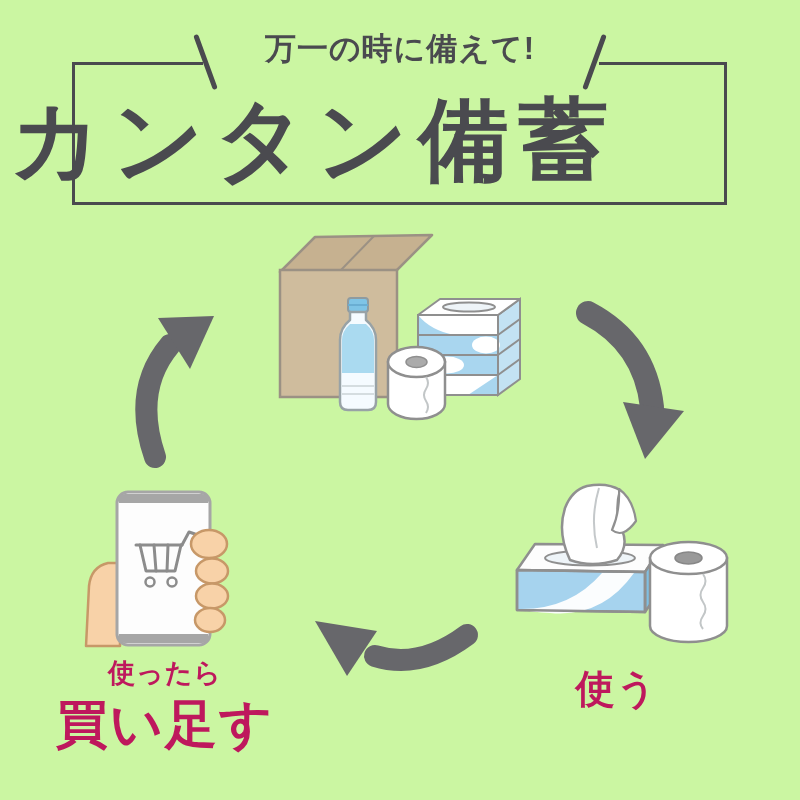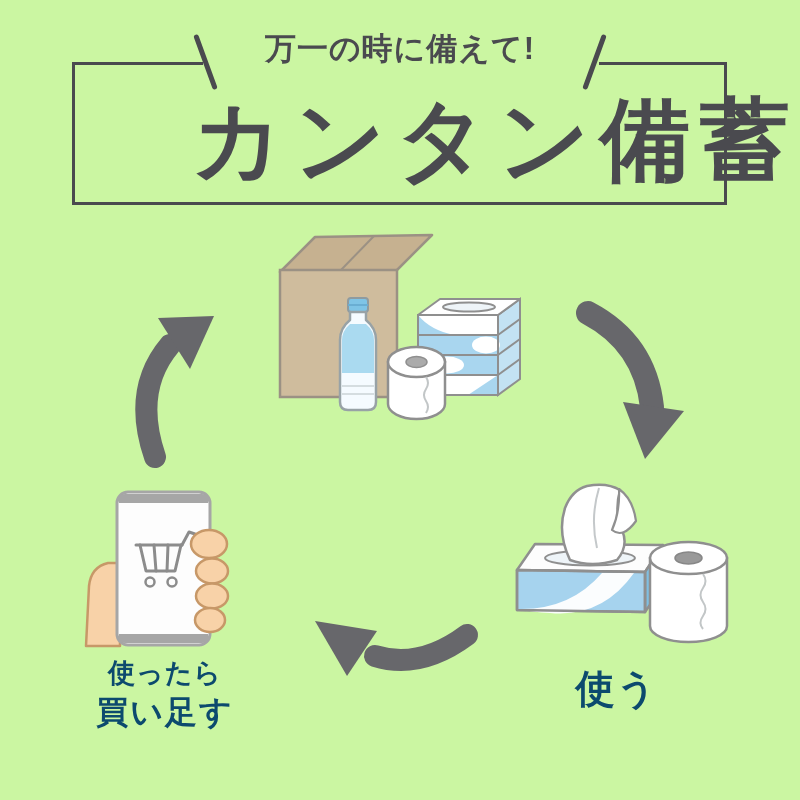--- a/index.html
+++ b/index.html
@@ -11,39 +11,39 @@
   .canvas{position:relative;width:692px;height:800px}
 
   
   .title-box{position:absolute;left:72px;top:62px;width:649px;height:137px;border:3.5px solid #4a4a4f}
   .gap-cover{position:absolute;left:203px;top:59px;width:396px;height:9px;background:#cbf6a2}
   .tagline{position:absolute;left:0;top:28px;width:800px;text-align:center;
            font-size:31px;font-weight:700;letter-spacing:1px;white-space:nowrap}
   .slash{position:absolute;width:5px;height:58px;border-radius:2.5px;background:#4a4a4f}
   .slash-left{left:203px;top:33px;transform:rotate(-20deg)}
   .slash-right{left:592px;top:33px;transform:rotate(20deg)}
-  .main-title{position:absolute;left:0;top:94px;width:800px;margin:0;text-align:right;
+  .main-title{position:absolute;left:0;top:94px;width:800px;margin:0;text-align:left;
               font-size:90px;line-height:92px;font-weight:900;letter-spacing:10px;text-indent:10px;
               white-space:nowrap}
 
   
   .illus{position:absolute}
   #stock-illus{left:262px;top:228px}
   #use-illus{left:502px;top:478px}
   #restock-illus{left:78px;top:468px}
   #arrow-right{left:570px;top:295px}
   #arrow-bottom{left:305px;top:610px}
   #arrow-left{left:130px;top:305px}
 
   
-  .step-label{position:absolute;text-align:center;color:#0c4a6e}
+  .step-label{position:absolute;text-align:center;color:#be185d}
   #use-label{left:517px;top:662px;width:200px;font-size:39px;font-weight:800;letter-spacing:2px}
   #restock-label{left:50px;top:658px;width:230px}
   #restock-label .l1{font-size:27px;font-weight:700;letter-spacing:1px;line-height:30px}
-  #restock-label .l2{font-size:32px;font-weight:800;letter-spacing:2px;line-height:44px;margin-top:2px}
+  #restock-label .l2{font-size:52px;font-weight:800;letter-spacing:2px;line-height:44px;margin-top:14px}
 </style>
 </head>
 <body>
 
 <div class="canvas">
 
   <div class="title-box"></div>
   <div class="gap-cover"></div>
   <div class="slash slash-left"></div>
   <div class="slash slash-right"></div>

